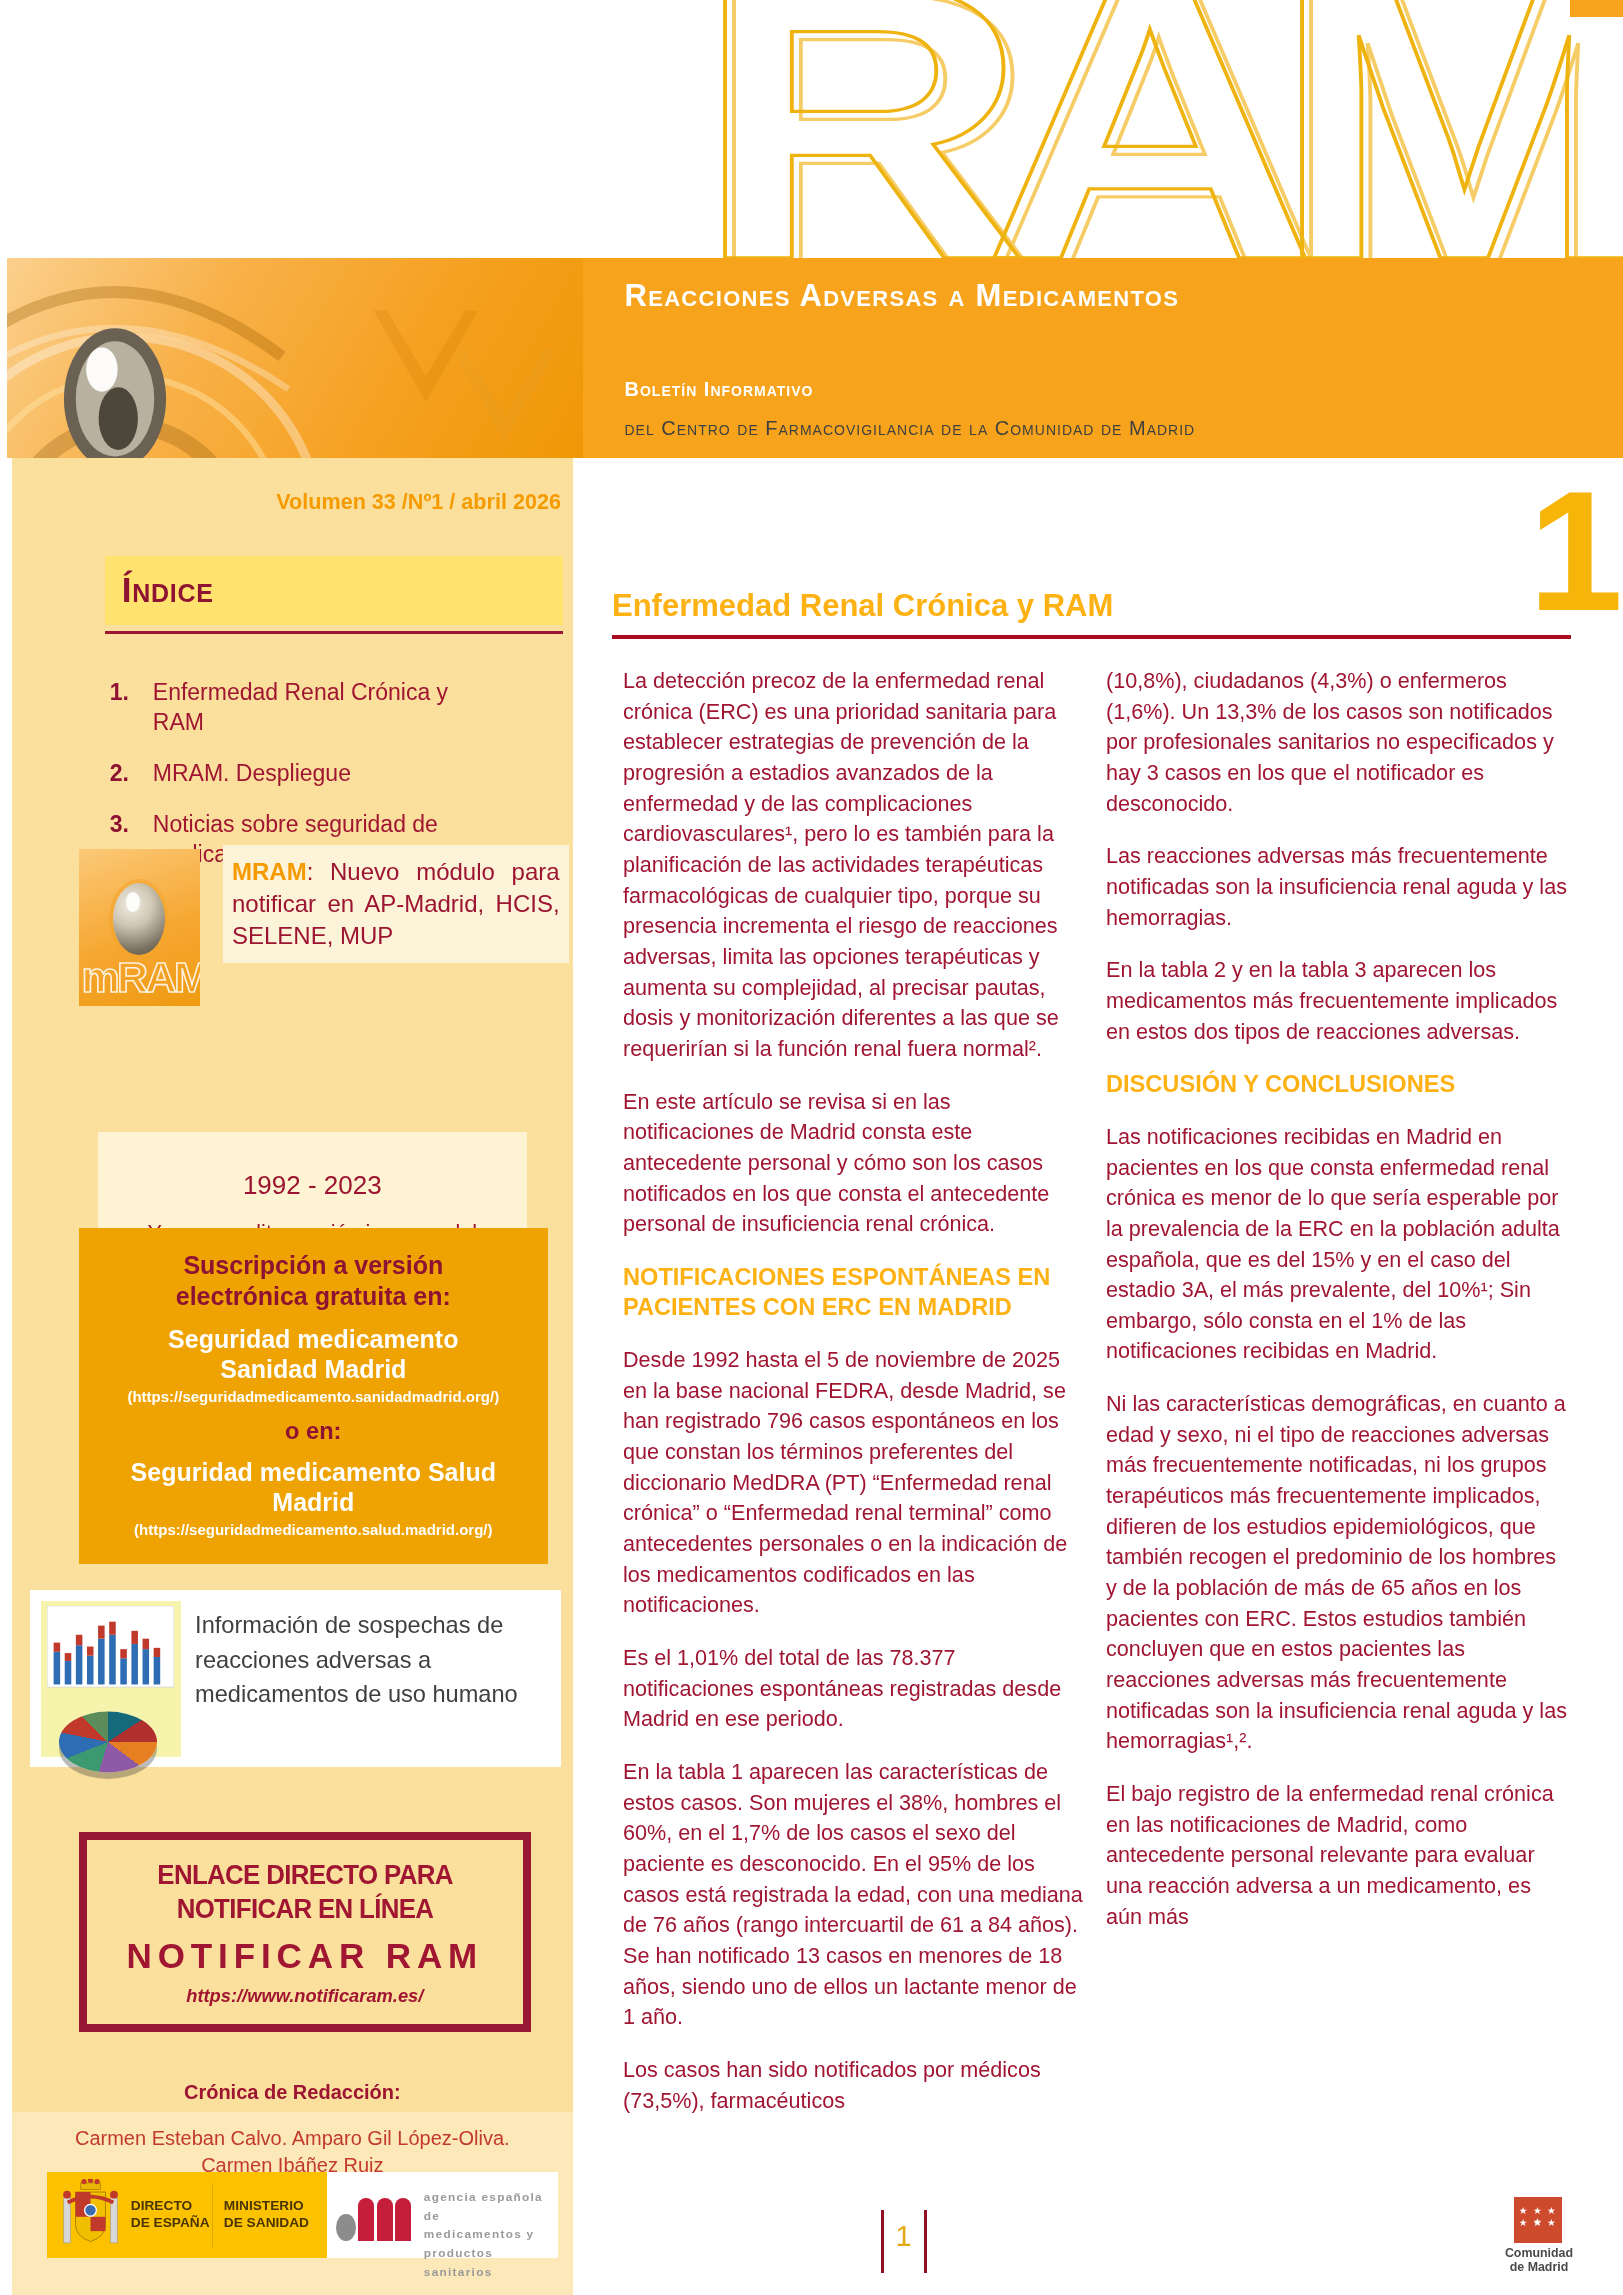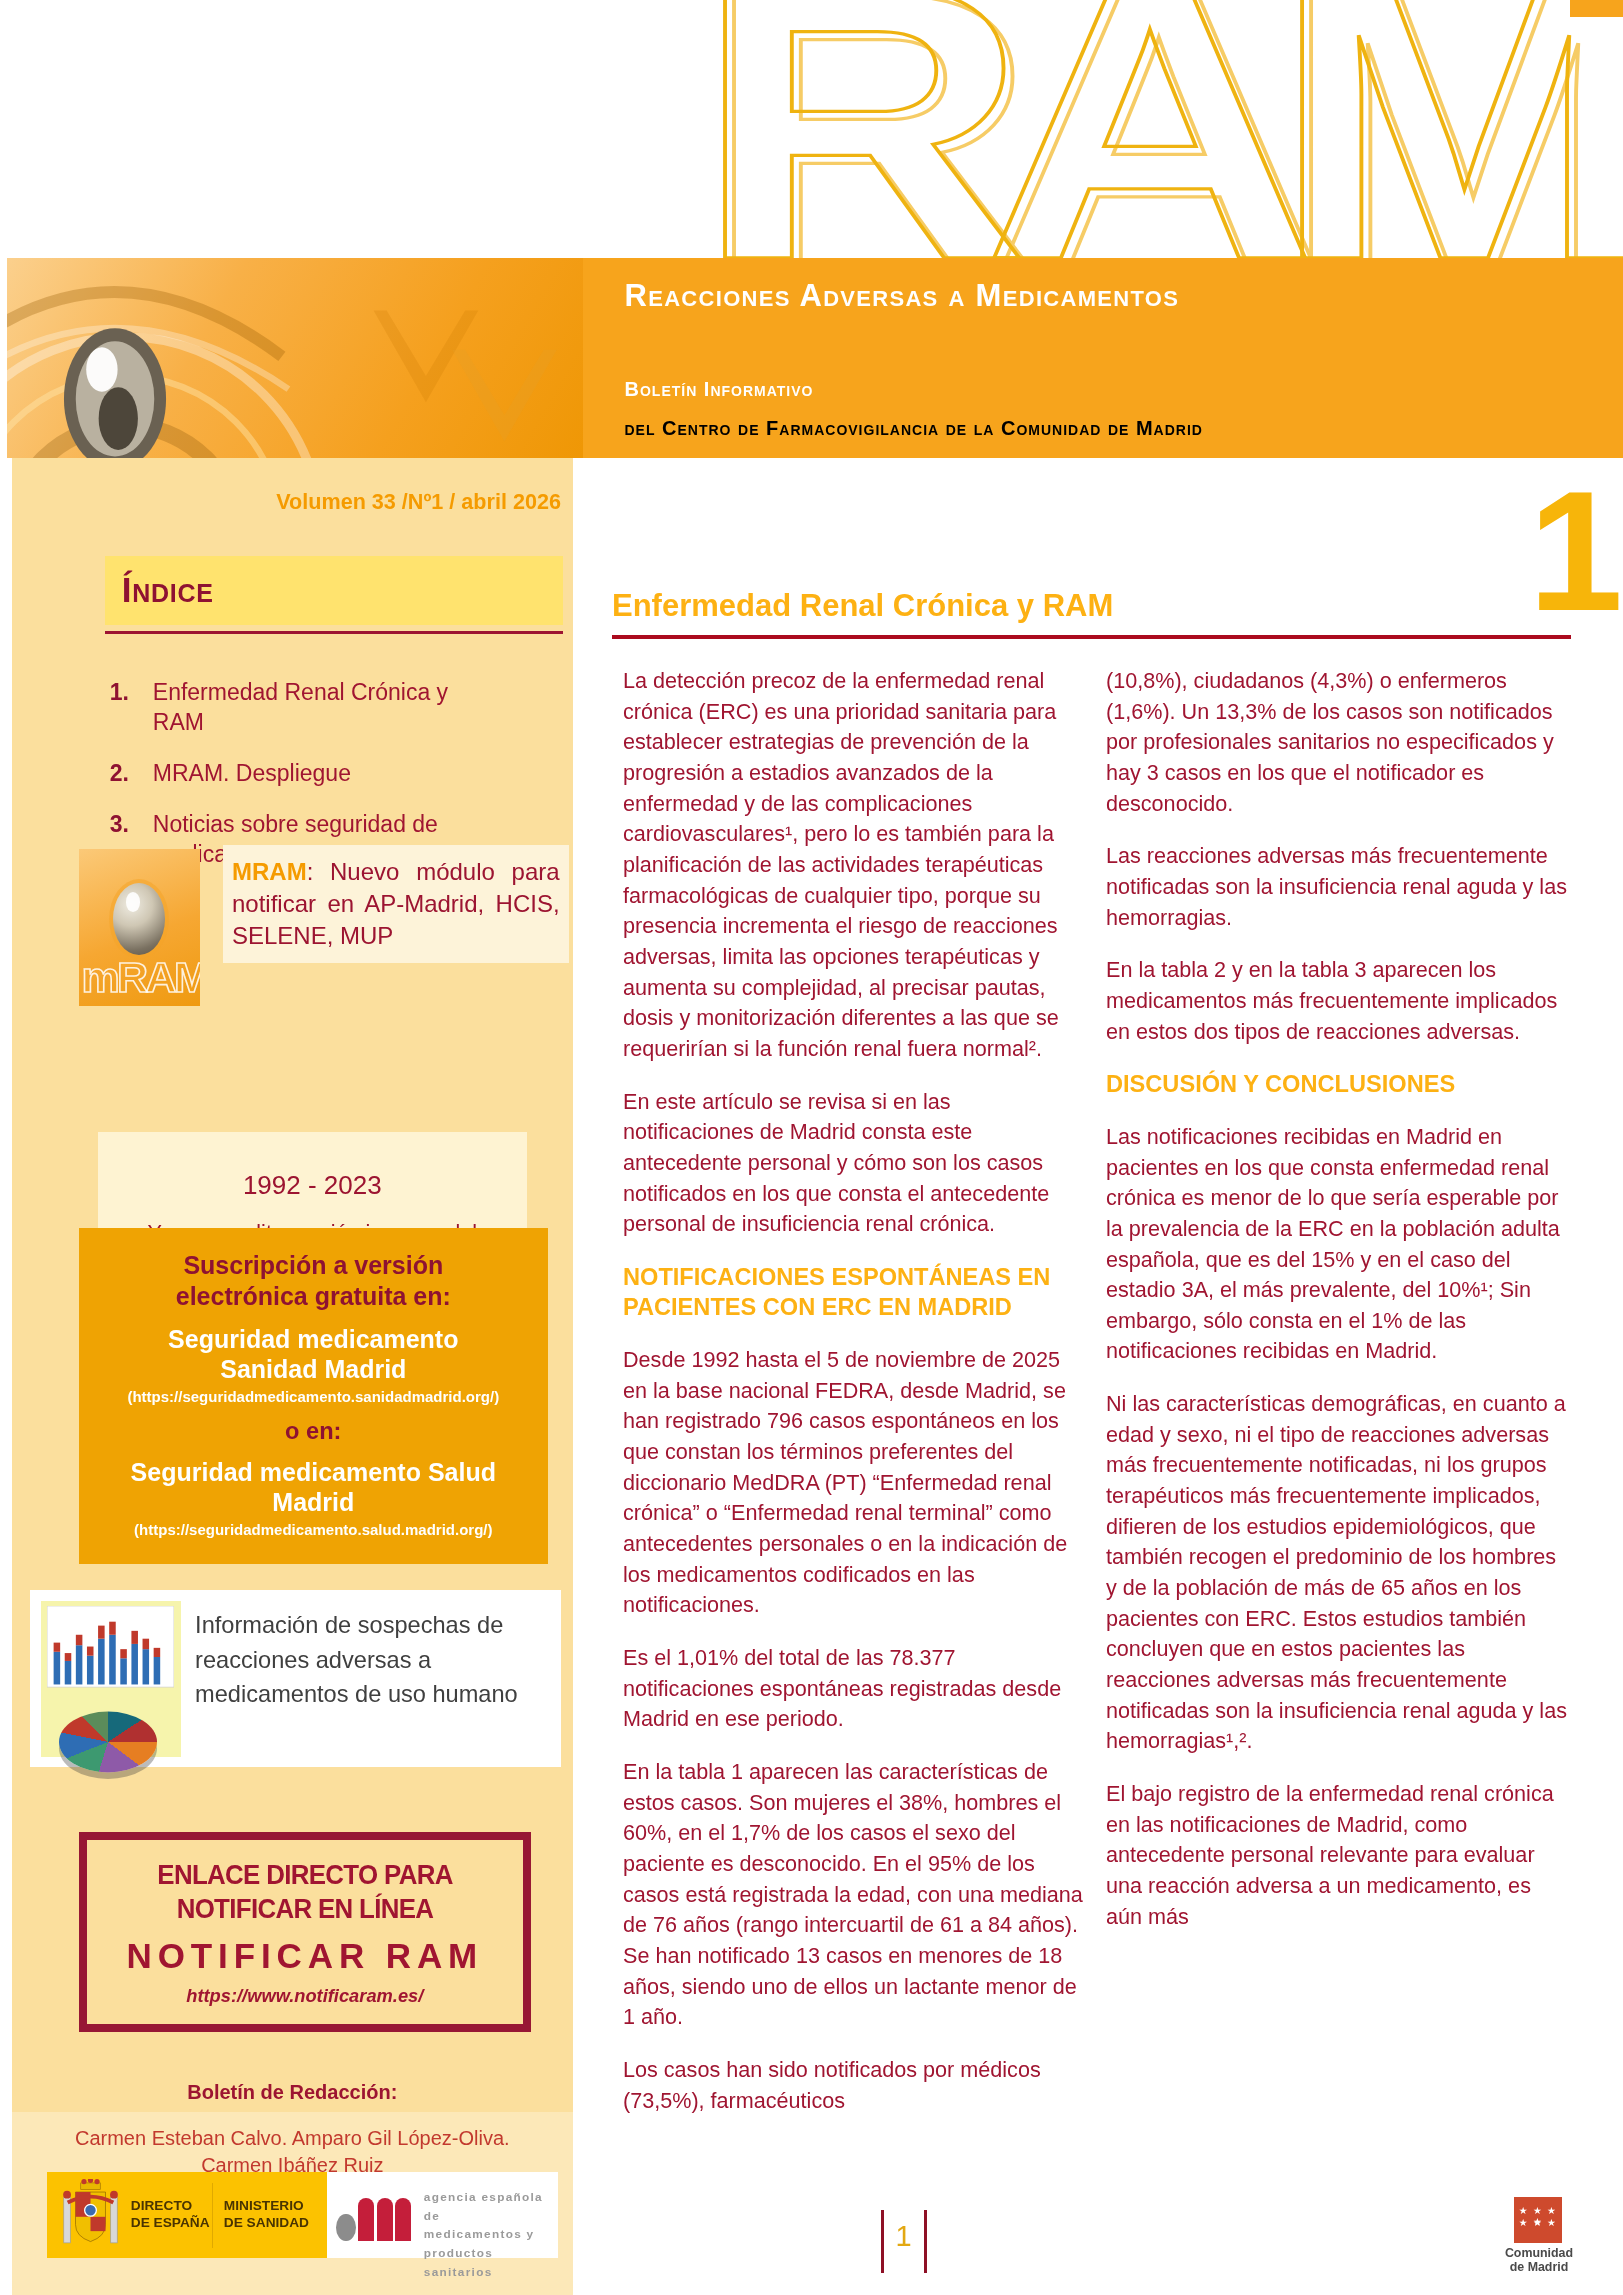--- a/index.html
+++ b/index.html
@@ -20,21 +20,21 @@
   .corner-square { position:absolute; left:1570px; top:0; width:53px; height:17px; background:#f7a41c; }
 
   
   .band { position:absolute; left:6.5px; top:258px; width:1617px; height:200px; background:#f7a41c; }
   .eye-photo { position:absolute; left:0; top:0; width:576px; height:200px; overflow:hidden;
     background:linear-gradient(120deg,#fbd08d 0%,#f8b047 35%,#f5a01e 70%,#ef9705 100%); }
   .band-title { position:absolute; left:618px; top:19.6px; color:#ffffff; font-weight:bold;
     font-size:31px; font-variant-caps:small-caps; letter-spacing:1.3px; }
   .band-sub1 { position:absolute; left:618px; top:120px; color:#ffffff; font-weight:bold;
     font-size:20px; font-variant-caps:small-caps; letter-spacing:1px; }
-  .band-sub2 { position:absolute; left:618px; top:159px; color:#000000; font-weight:bold;
+  .band-sub2 { position:absolute; left:618px; top:159px; color:#404040; font-weight:normal;
     font-size:20px; font-variant-caps:small-caps; letter-spacing:1px; }
 
   
   .sidebar { position:absolute; left:11.8px; top:458px; width:561px; height:1837px; background:#fbdf9d; }
   .vol-line { position:absolute; right:11.8px; top:31px; color:#f59b00; font-weight:bold; font-size:21.6px; }
   .indice-bar { position:absolute; left:93px; top:98px; width:458px; height:69px; background:#ffe36e;
     color:#8e1232; font-weight:bold; font-size:35px; font-variant-caps:small-caps;
     line-height:67px; padding-left:17px; letter-spacing:0.7px; }
   .indice-rule { position:absolute; left:93px; top:173px; width:458px; height:2.6px; background:#9c1431; }
   .toc { position:absolute; left:98px; top:220px; width:432px; }
@@ -223,21 +223,21 @@
       </div>
       <div class="info-text">Información de sospechas de reacciones adversas a medicamentos de uso humano</div>
     </div>
 
     <div class="notify-box">
       <div class="notify-l1">ENLACE DIRECTO PARA NOTIFICAR EN LÍNEA</div>
       <div class="notify-l2">NOTIFICAR RAM</div>
       <div class="notify-url">https://www.notificaram.es/</div>
     </div>
 
-    <div class="committee-label">Boletín de Redacción:</div>
+    <div class="committee-label">Crónica de Redacción:</div>
     <div class="light-band"></div>
     <div class="names">
       <div>Carmen Esteban Calvo. Amparo Gil López-Oliva.</div>
       <div>Carmen Ibáñez Ruiz</div>
     </div>
 
     <div class="gob-box">
       <svg class="coat" width="59" height="73" viewBox="0 0 90 112">
         <rect x="4" y="28" width="10" height="70" fill="#d8d8d8" stroke="#9a9a9a"></rect>
         <rect x="76" y="28" width="10" height="70" fill="#d8d8d8" stroke="#9a9a9a"></rect>

